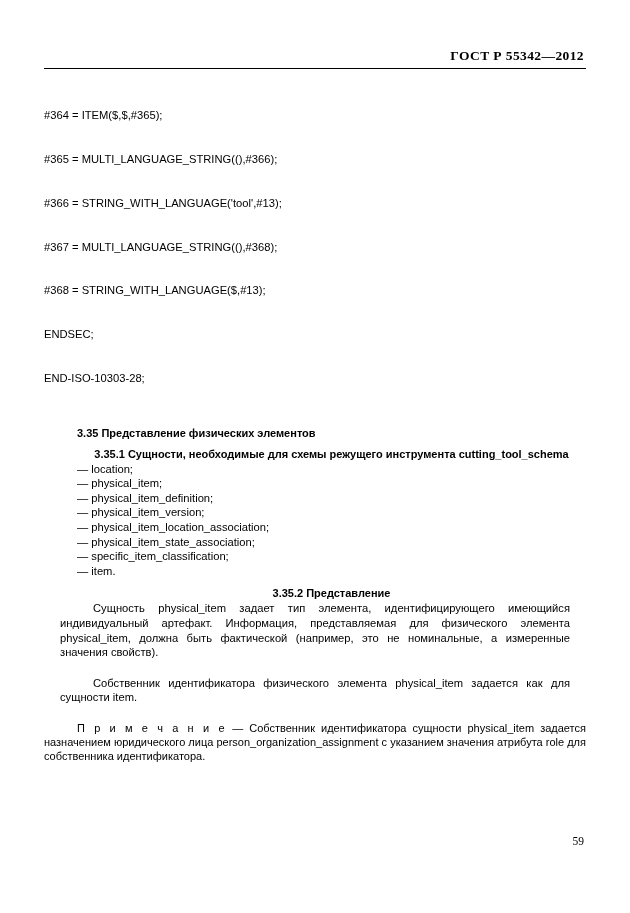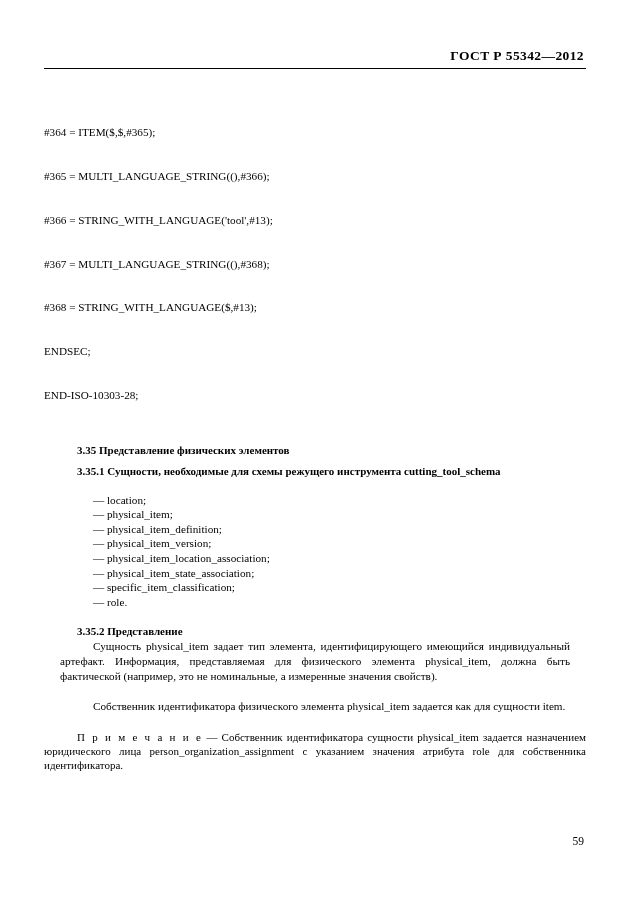--- a/index.html
+++ b/index.html
@@ -36,43 +36,43 @@
     left: 44px;
     right: 44px;
     top: 68px;
     border-top: 1px solid #000;
     height: 0;
   }
   .content {
     position: absolute;
     left: 44px;
     right: 44px;
-    top: 96px;
-    font-family: Liberation Serif, serif;
+    top: 79px;
   }
   .code-block {
     font-size: 11.2px;
     line-height: 14.6px;
     white-space: pre;
   }
   .code-line {
     white-space: pre;
   }
   .heading {
     font-size: 11px;
     font-weight: bold;
     margin-top: 12px;
     margin-bottom: 2px;
     padding-left: 33px;
   }
   .heading.sub {
     margin-top: 9px;
+    text-align: center;
   }
   .list {
-    margin: 16px;
+    margin: 0;
     padding: 0;
     list-style: none;
   }
   .list li {
     font-size: 11.2px;
     line-height: 14.6px;
     padding-left: 33px;
     white-space: pre;
   }
   .para {
@@ -127,21 +127,21 @@
     <div class="heading sub">3.35.1 Сущности, необходимые для схемы режущего инструмента cutting_tool_schema</div>
 
     <ul class="list">
       <li>— location;</li>
       <li>— physical_item;</li>
       <li>— physical_item_definition;</li>
       <li>— physical_item_version;</li>
       <li>— physical_item_location_association;</li>
       <li>— physical_item_state_association;</li>
       <li>— specific_item_classification;</li>
-      <li>— role.</li>
+      <li>— item.</li>
     </ul>
 
     <div class="heading sub">3.35.2 Представление</div>
 
     <p class="para">Сущность physical_item задает тип элемента, идентифицирующего имеющийся индивидуальный артефакт. Информация, представляемая для физического элемента physical_item, должна быть фактической (например, это не номинальные, а измеренные значения свойств).</p>
     <p class="para">Собственник идентификатора физического элемента physical_item задается как для сущности item.</p>
 
     <p class="note"><span class="lbl">П р и м е ч а н и е</span><span> — Собственник идентификатора сущности physical_item задается назначением юридического лица person_organization_assignment с указанием значения атрибута role для собственника идентификатора.</span></p>
 
   </div>

